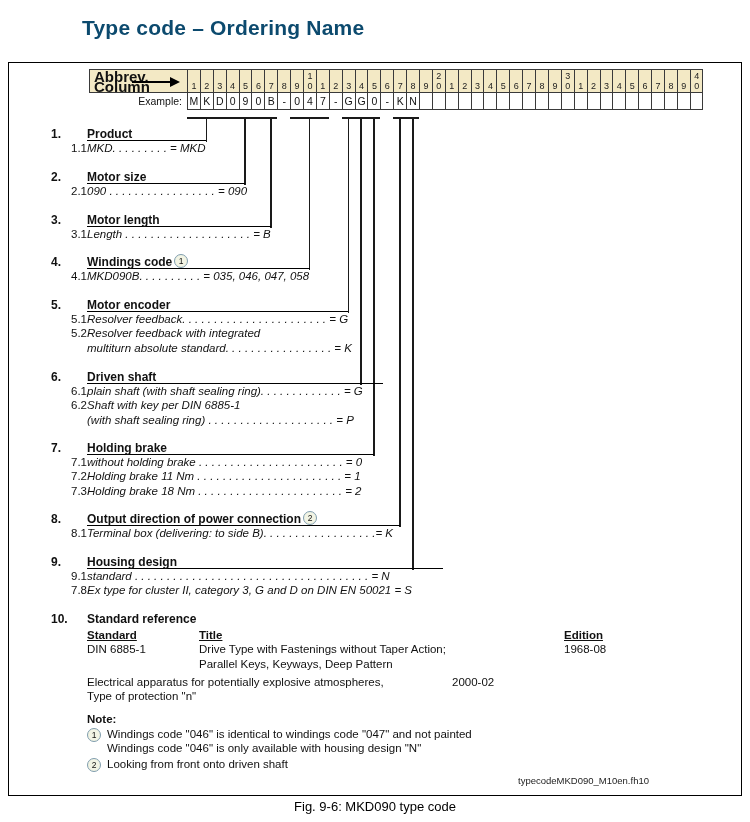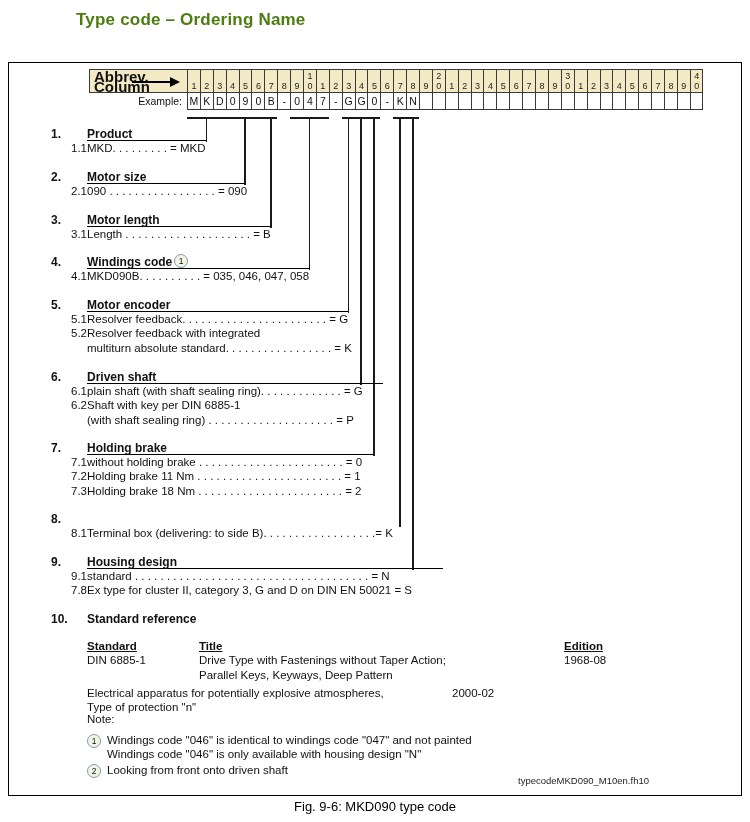--- a/index.html
+++ b/index.html
@@ -2,22 +2,22 @@
 <html><head>
 <meta charset="utf-8">
 <style>
   html,body{margin:0;padding:0;}
   body{
     width:750px;height:822px;background:#ffffff;
     font-family:"Liberation Sans", sans-serif;color:#111;
     position:relative;overflow:hidden;
   }
   .title{
-    position:absolute;left:70px;top:4px;margin:6px;
-    font-size:17px;font-weight:bold;letter-spacing:.2px;color:#4d7c0f;
+    position:absolute;left:70px;top:4px;margin:12px;
+    font-size:21px;font-weight:bold;letter-spacing:.2px;color:#0c4a6e;
   }
   .figure-box{
     position:absolute;left:8px;top:62px;width:734px;height:734px;
     border:1.5px solid #000;box-sizing:border-box;background:#fff;
   }
   
   .codetable{position:absolute;left:80px;top:6px;}
   .ctrow{display:flex;position:relative;}
   .ctrow.hdr{height:24px;}
   .ctrow.exm{height:17px;}
@@ -55,40 +55,40 @@
   .section{position:absolute;left:42px;font-size:11.5px;}
   .shead{display:flex;}
   .snum{width:36px;flex:none;font-weight:bold;font-size:12px;}
   .stitle{
     font-weight:bold;font-size:12px;box-sizing:border-box;height:14px;
     border-bottom:1.5px solid #000;white-space:nowrap;
   }
   .stitle-plain{font-weight:bold;font-size:12px;}
   .item{display:flex;line-height:14.3px;}
   .inum{width:36px;flex:none;text-align:right;}
-  .ilines div{white-space:nowrap;}
+  .ilines div{white-space:nowrap;font-style:italic;}
   .circ{
     display:inline-flex;align-items:center;justify-content:center;
     width:12px;height:12px;border-radius:50%;
     border:1px solid var(--circb);background:var(--circf);
     font-size:8.5px;font-weight:normal;line-height:12px;
     margin-left:2px;position:relative;top:-2px;flex:none;
   }
   
-  .stdtable{margin-left:36px;margin-top:13px;}
+  .stdtable{margin-left:36px;margin-top:2px;}
   .stdrow{display:flex;line-height:14.3px;}
   .stdrow .c1{width:112px;flex:none;}
   .stdrow .c2{width:365px;flex:none;}
   .stdrow .c3{flex:none;}
   .stdhead{font-weight:bold;}
   .u{text-decoration:underline;}
   .gap4{margin-top:4px;}
   
   .noteblock{position:absolute;left:78px;font-size:11.5px;}
-  .notelabel{font-weight:normal;margin-bottom:8px;}
+  .notelabel{font-weight:bold;margin-bottom:2px;}
   .nitem{display:flex;line-height:14.3px;margin-top:1px;}
   .nitem .circ{top:1px;margin:0 6px 0 0;}
   .nlines div{white-space:nowrap;}
   
   .filename{position:absolute;top:712px;right:92px;font-size:9.5px;color:#222;}
   .caption{position:absolute;left:0;top:799px;width:750px;text-align:center;font-size:13px;color:#000;}
 </style>
 </head>
 <body style="--hdrbg: #f3e9c5; --grid: #3a3a3a; --line: #1a1a1a; --circb: #7f9dae; --circf: #f2f4e4;">
 
@@ -439,20 +439,21 @@
         <div class="item">
           <span class="inum">7.3</span>
           <div class="ilines">
             <div>Holding brake 18 Nm . . . . . . . . . . . . . . . . . . . . . . . = 2</div>
           </div>
         </div>
       </div>
       <div class="section" style="top: 449px;">
         <div class="shead">
           <span class="snum">8.</span>
+          <span class="stitle" style="width: 312.9px;">Output direction of power connection<span class="circ">2</span></span>
         </div>
         <div class="item">
           <span class="inum">8.1</span>
           <div class="ilines">
             <div>Terminal box (delivering: to side B). . . . . . . . . . . . . . . . . .= K</div>
           </div>
         </div>
       </div>
       <div class="section" style="top: 492px;">
         <div class="shead">

